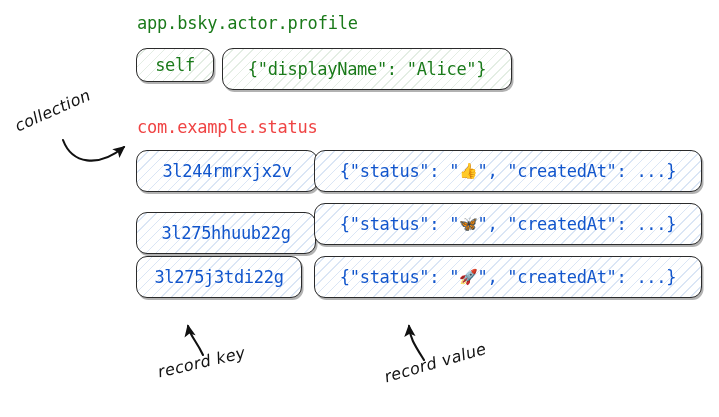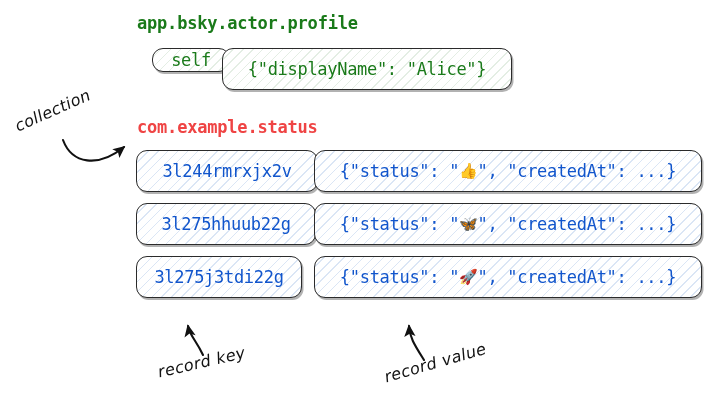--- a/index.html
+++ b/index.html
@@ -16,21 +16,20 @@
     font-family: "DejaVu Sans Mono", "Liberation Mono", monospace;
   }
 
   
   .collection-label {
     position: absolute;
     font-family: "DejaVu Sans Mono", "Liberation Mono", monospace;
     font-size: 17px;
     letter-spacing: -0.2px;
     white-space: nowrap;
-    font-weight: bold;
   }
   .collection-label.green { color: #1a7a1a; }
   .collection-label.blue  { color: #ef4444; }
 
   
   .rec-box {
     position: absolute;
     box-sizing: border-box;
     border: 1.6px solid #2b2b2b;
     border-radius: 11px;
@@ -92,36 +91,36 @@
     pointer-events: none;
   }
 </style>
 </head>
 <body>
 
 <div id="canvas">
 
   <div class="collection-label green" style="left:137px; top:13px;">app.bsky.actor.profile</div>
 
-  <div class="rec-box hatch-green txt-green" style="left:152px; top:48px; width:78px; height:24px;">self</div>
+  <div class="rec-box hatch-green txt-green" style="left:136px; top:48px; width:78px; height:34px;">self</div>
 
   <div class="rec-box hatch-green txt-green" style="left:222px; top:48px; width:290px; height:42px;">
     <span>{"displayName": "Alice"}</span>
   </div>
 
   <div class="collection-label blue" style="left:137px; top:117px;">com.example.status</div>
 
   <div class="rec-box hatch-blue txt-blue" style="left:136px; top:150px; width:182px; height:42px;">3l244rmrxjx2v</div>
   <div class="rec-box hatch-blue txt-blue" style="left:314px; top:150px; width:388px; height:42px;">
     <span>{"status": "</span>
       <span class="emoji">👍</span>
       <span>", "createdAt": ...}</span>
   </div>
 
-  <div class="rec-box hatch-blue txt-blue" style="left:136px; top:203px; width:180px; height:42px;">3l275hhuub22g</div>
+  <div class="rec-box hatch-blue txt-blue" style="left:136px; top:212px; width:180px; height:42px;">3l275hhuub22g</div>
   <div class="rec-box hatch-blue txt-blue" style="left:314px; top:203px; width:388px; height:42px;">
     <span>{"status": "</span>
       <span class="emoji">🦋</span>
       <span>", "createdAt": ...}</span>
   </div>
 
   <div class="rec-box hatch-blue txt-blue" style="left:136px; top:256px; width:166px; height:42px;text-align:right;">3l275j3tdi22g</div>
   <div class="rec-box hatch-blue txt-blue" style="left:314px; top:256px; width:388px; height:42px;">
     <span>{"status": "</span>
       <span class="emoji">🚀</span>

